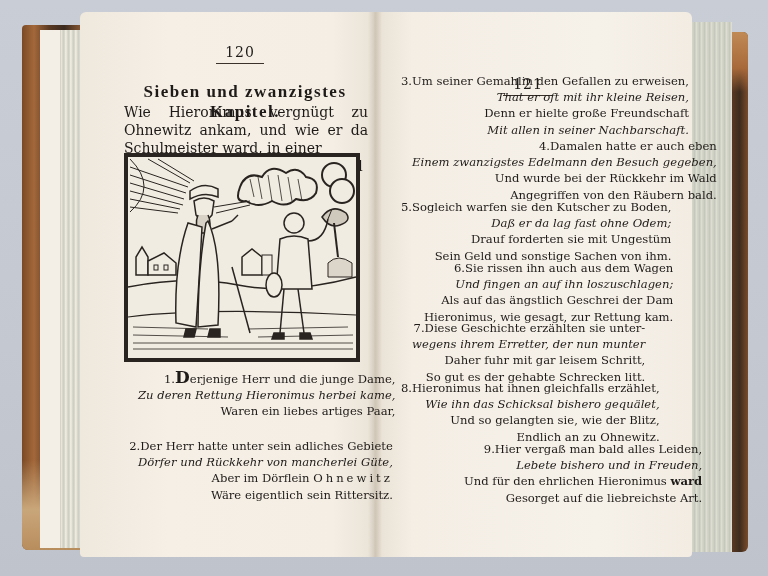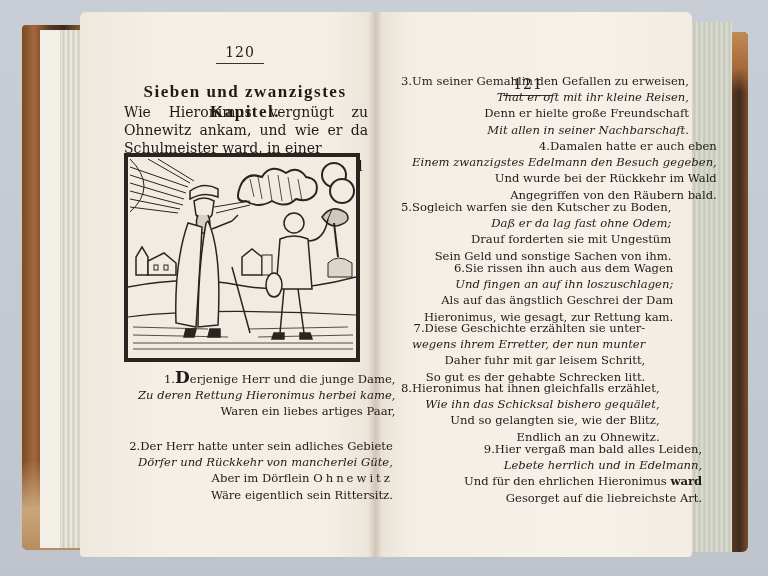--- a/index.html
+++ b/index.html
@@ -264,16 +264,16 @@
 
 <div class="verse" style="left:398px; top:380px;">
   <span class="line"><span class="num">8.</span><span>Hieronimus hat ihnen gleichfalls erzählet,</span></span>
   <span class="line i1">Wie ihn das Schicksal bishero gequälet,</span>
   <span class="line i2">Und so gelangten sie, wie der Blitz,</span>
   <span class="line i2">Endlich an zu Ohnewitz.</span>
 </div>
 
 <div class="verse" style="left:398px; top:441px;margin-left:40px;">
   <span class="line"><span class="num">9.</span><span>Hier vergaß man bald alles Leiden,</span></span>
-  <span class="line i1">Lebete herrlich und in Edelmann,</span>
+  <span class="line i1">Lebete bishero und in Freuden,</span>
   <span class="line i2"><span>Und für den ehrlichen Hieronimus</span> <span class="bold">ward</span></span>
   <span class="line i2">Gesorget auf die liebreichste Art.</span>
 </div>
 
 </body></html>

